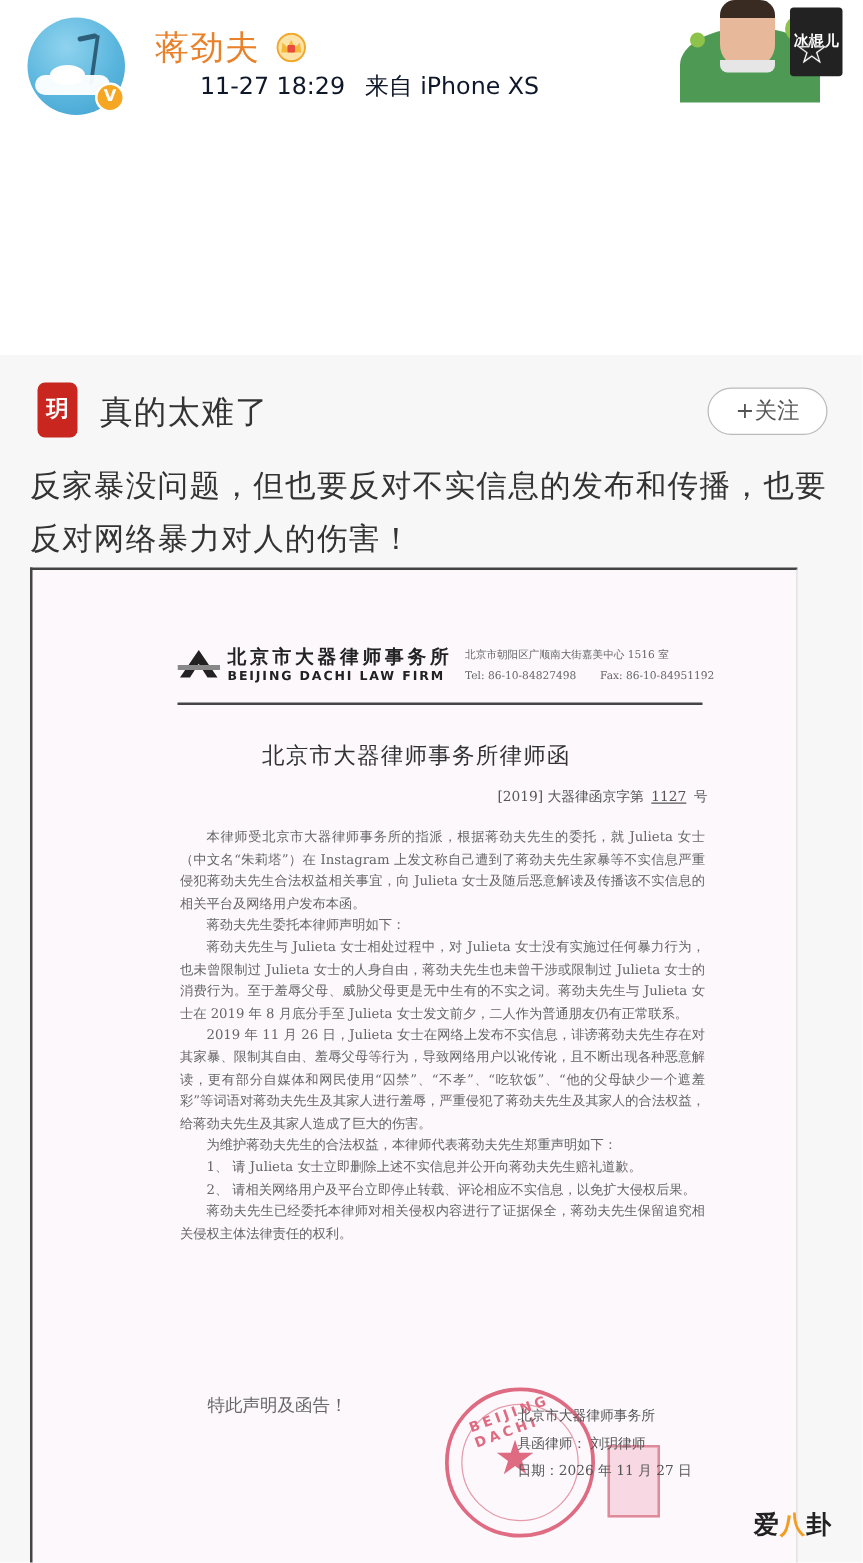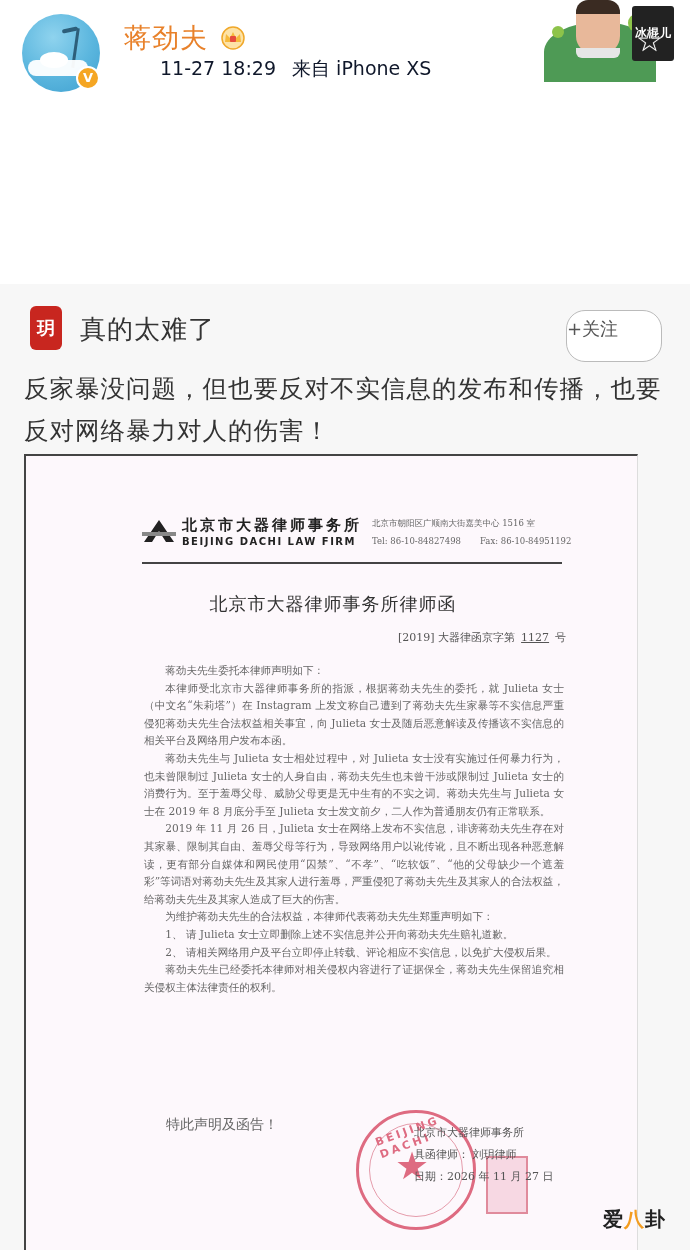--- a/index.html
+++ b/index.html
@@ -31,22 +31,22 @@
   .star { position: absolute; left: 100px; top: 26px; width: 30px; height: 30px; color: #fff; font-size: 30px; line-height: 30px;
     text-shadow: 0 0 1px #555, 0 0 1px #555, 0 0 1px #555; }
 
   .text1 { position: absolute; left: 24px; top: 116px; width: 650px; font-size: 24.5px; line-height: 46px; color: #333; letter-spacing: 1px; }
 
   
   .repost { position: absolute; left: 0; top: 284px; width: 690px; height: 966px; background: #f7f7f7; }
   .seal-avatar { position: absolute; left: 30px; top: 22px; width: 32px; height: 44px; background: #c8261f; border-radius: 6px;
     color: #fff; font-size: 18px; text-align: center; line-height: 44px; font-weight: bold; }
   .name2 { position: absolute; left: 80px; top: 28px; font-size: 26px; color: #333; letter-spacing: 1px; }
-  .follow-btn { position: absolute; left: 566px; top: 26px; width: 96px; height: 52px; border: 1.5px solid #bbb; border-radius: 19px;
-    background: #fff; font-size: 18px; color: #555; text-align: left; line-height: 35px; cursor: pointer; }
+  .follow-btn { position: absolute; left: 566px; top: 26px; width: 96px; height: 38px; border: 1.5px solid #bbb; border-radius: 19px;
+    background: #fff; font-size: 18px; color: #555; text-align: center; line-height: 35px; cursor: pointer; }
   .text2 { position: absolute; left: 24px; top: 84px; width: 650px; font-size: 24.5px; line-height: 42px; color: #333; letter-spacing: 1px; }
 
   
   .doc { position: absolute; left: 24px; top: 170px; width: 614px; height: 904px; background: #fdf8fc;
     border-left: 2px solid #444; border-top: 2px solid #444; border-right: 1px solid #ddd; }
   .doc-header { position: absolute; left: 116px; top: 60px; width: 420px; height: 40px; }
   .firm-logo { position: absolute; left: 0; top: 2px; width: 34px; height: 26px; }
   .firm-cn { position: absolute; left: 40px; top: 0; font-size: 15px; font-weight: bold; color: #222; letter-spacing: 3px; }
   .firm-en { position: absolute; left: 40px; top: 20px; font-size: 10px; font-weight: bold; color: #222; letter-spacing: 1.5px; }
   .firm-addr { position: absolute; left: 230px; top: 2px; font-size: 8.5px; color: #666; font-family: "DejaVu Serif", serif; white-space: nowrap; }
@@ -125,22 +125,22 @@
       <div class="firm-fax">Fax: 86-10-84951192</div>
     </div>
     <div class="doc-rule"></div>
 
     <div class="doc-title">北京市大器律师事务所律师函</div>
     <div class="doc-ref">
       <span>[2019] 大器律函京字第</span><u>1127</u><span>号</span>
     </div>
 
     <div class="doc-body">
+      <p>本律师受北京市大器律师事务所的指派，根据蒋劲夫先生的委托，就 Julieta 女士（中文名“朱莉塔”）在 Instagram 上发文称自己遭到了蒋劲夫先生家暴等不实信息严重侵犯蒋劲夫先生合法权益相关事宜，向 Julieta 女士及随后恶意解读及传播该不实信息的相关平台及网络用户发布本函。</p>
       <p>蒋劲夫先生委托本律师声明如下：</p>
-      <p>本律师受北京市大器律师事务所的指派，根据蒋劲夫先生的委托，就 Julieta 女士（中文名“朱莉塔”）在 Instagram 上发文称自己遭到了蒋劲夫先生家暴等不实信息严重侵犯蒋劲夫先生合法权益相关事宜，向 Julieta 女士及随后恶意解读及传播该不实信息的相关平台及网络用户发布本函。</p>
       <p>蒋劲夫先生与 Julieta 女士相处过程中，对 Julieta 女士没有实施过任何暴力行为，也未曾限制过 Julieta 女士的人身自由，蒋劲夫先生也未曾干涉或限制过 Julieta 女士的消费行为。至于羞辱父母、威胁父母更是无中生有的不实之词。蒋劲夫先生与 Julieta 女士在 2019 年 8 月底分手至 Julieta 女士发文前夕，二人作为普通朋友仍有正常联系。</p>
       <p>2019 年 11 月 26 日，Julieta 女士在网络上发布不实信息，诽谤蒋劲夫先生存在对其家暴、限制其自由、羞辱父母等行为，导致网络用户以讹传讹，且不断出现各种恶意解读，更有部分自媒体和网民使用“囚禁”、“不孝”、“吃软饭”、“他的父母缺少一个遮羞彩”等词语对蒋劲夫先生及其家人进行羞辱，严重侵犯了蒋劲夫先生及其家人的合法权益，给蒋劲夫先生及其家人造成了巨大的伤害。</p>
       <p>为维护蒋劲夫先生的合法权益，本律师代表蒋劲夫先生郑重声明如下：</p>
       <p>1、 请 Julieta 女士立即删除上述不实信息并公开向蒋劲夫先生赔礼道歉。</p>
       <p>2、 请相关网络用户及平台立即停止转载、评论相应不实信息，以免扩大侵权后果。</p>
       <p>蒋劲夫先生已经委托本律师对相关侵权内容进行了证据保全，蒋劲夫先生保留追究相关侵权主体法律责任的权利。</p>
     </div>
 
     <div class="closing">特此声明及函告！</div>
 

